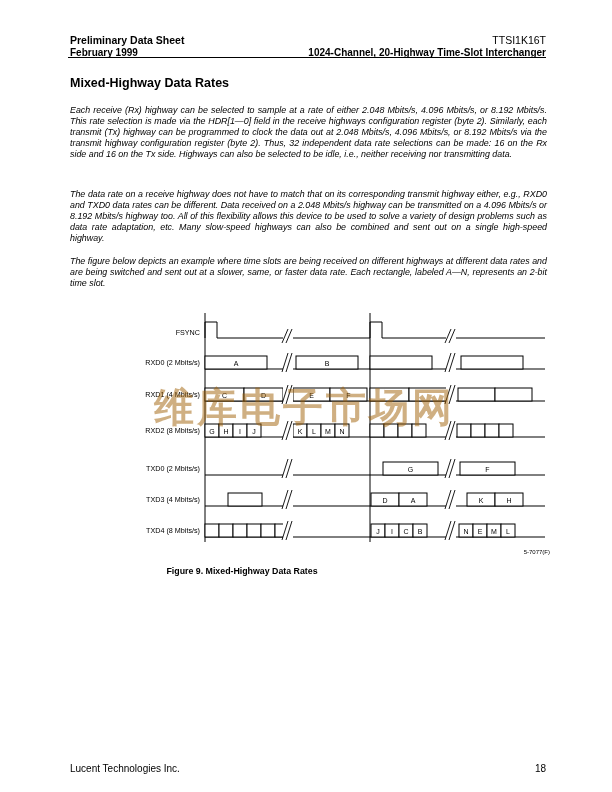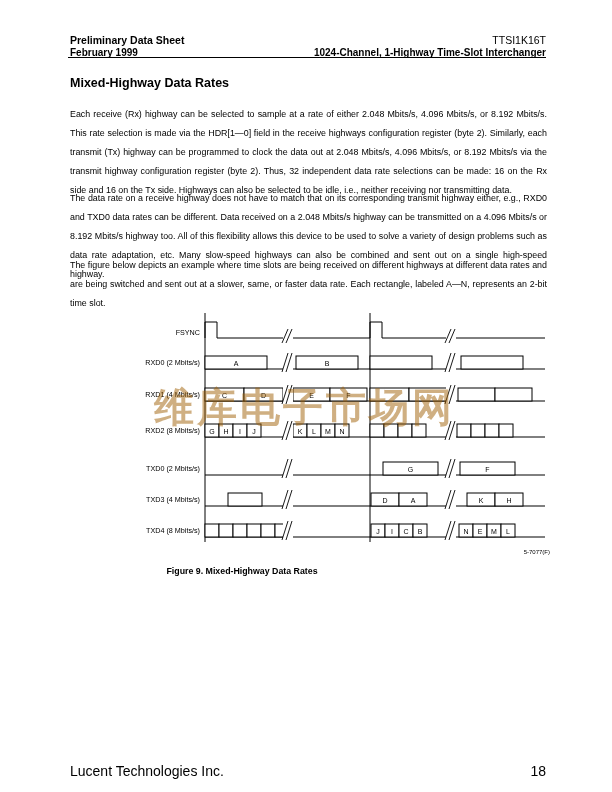--- a/index.html
+++ b/index.html
@@ -11,47 +11,47 @@
     overflow:hidden;
   }
   .page-header { position:absolute; top:24px; left:70px; right:66px; display:flex; justify-content:space-between; }
   .hdr-left .l1 { font-size:10.5px; font-weight:bold; }
   .hdr-left .l2 { font-size:10px;  font-weight:bold; margin-top:1px; }
   .hdr-right { text-align:right; }
   .hdr-right .l1 { font-size:10.5px; font-weight:normal; }
   .hdr-right .l2 { font-size:10px;  font-weight:bold; margin-top:1px; }
   .header-rule { position:absolute; top:47px; left:68px; right:66px; height:1px; background:#000; }
   .section-title { position:absolute; top:66px; left:70px; font-size:12.5px; font-weight:bold; }
-  .para { position:absolute; left:70px; width:477px; font-size:8.9px; line-height:19px; text-align:justify; }
+  .para { position:absolute; left:70px; width:477px; font-size:8.9px; line-height:11px; text-align:justify;font-style:italic; }
   #p1 { top:95px; }
   #p2 { top:179px; }
   #p3 { top:246px; }
   .figure-svg { position:absolute; top:295px; left:0; }
   .ref-code { position:absolute; top:539px; right:62px; font-size:6px; }
   .fig-caption { position:absolute; top:556px; left:0; width:484px; text-align:center; font-size:8.8px; font-weight:bold; }
   .watermark {
     position:absolute; top:370px; left:154px; z-index:3;
     font-size:40px; font-weight:bold; letter-spacing:3px;
     color:#a16207; opacity:0.5; pointer-events:none; white-space:nowrap;
   }
-  .page-footer { position:absolute; top:753px; left:70px; right:66px; display:flex; justify-content:space-between; font-size:14px; }
+  .page-footer { position:absolute; top:753px; left:70px; right:66px; display:flex; justify-content:space-between; font-size:10px; }
 </style>
 </head>
 <body>
 
 <div class="page">
 
   <div class="page-header">
     <div class="hdr-left">
       <div class="l1">Preliminary Data Sheet</div>
       <div class="l2">February 1999</div>
     </div>
     <div class="hdr-right">
       <div class="l1">TTSI1K16T</div>
-      <div class="l2">1024-Channel, 1-Highway Time-Slot Interchanger</div>
+      <div class="l2">1024-Channel, 20-Highway Time-Slot Interchanger</div>
     </div>
   </div>
 
   <div class="header-rule"></div>
 
   <div class="section-title">Mixed-Highway Data Rates</div>
 
   <p class="para" id="p1">Each receive (Rx) highway can be selected to sample at a rate of either 2.048 Mbits/s, 4.096 Mbits/s, or 8.192 Mbits/s. This rate selection is made via the HDR[1—0] field in the receive highways configuration register (byte 2). Similarly, each transmit (Tx) highway can be programmed to clock the data out at 2.048 Mbits/s, 4.096 Mbits/s, or 8.192 Mbits/s via the transmit highway configuration register (byte 2). Thus, 32 independent data rate selections can be made: 16 on the Rx side and 16 on the Tx side. Highways can also be selected to be idle, i.e., neither receiving nor transmitting data.</p>
   <p class="para" id="p2">The data rate on a receive highway does not have to match that on its corresponding transmit highway either, e.g., RXD0 and TXD0 data rates can be different. Data received on a 2.048 Mbits/s highway can be transmitted on a 4.096 Mbits/s or 8.192 Mbits/s highway too. All of this flexibility allows this device to be used to solve a variety of design problems such as data rate adaptation, etc. Many slow-speed highways can also be combined and sent out on a single high-speed highway.</p>
   <p class="para" id="p3">The figure below depicts an example where time slots are being received on different highways at different data rates and are being switched and sent out at a slower, same, or faster data rate. Each rectangle, labeled A—N, represents an 2-bit time slot.</p>

